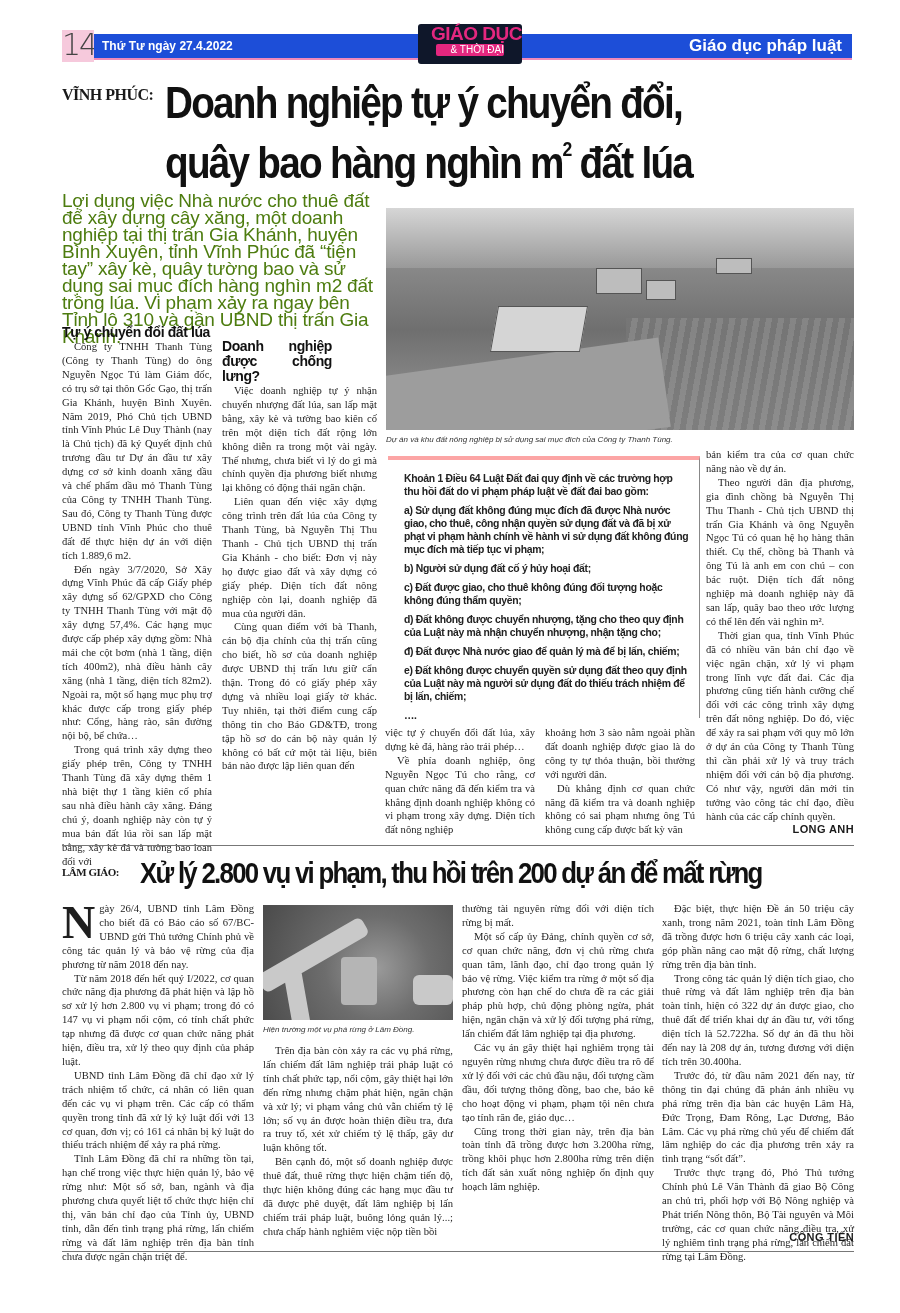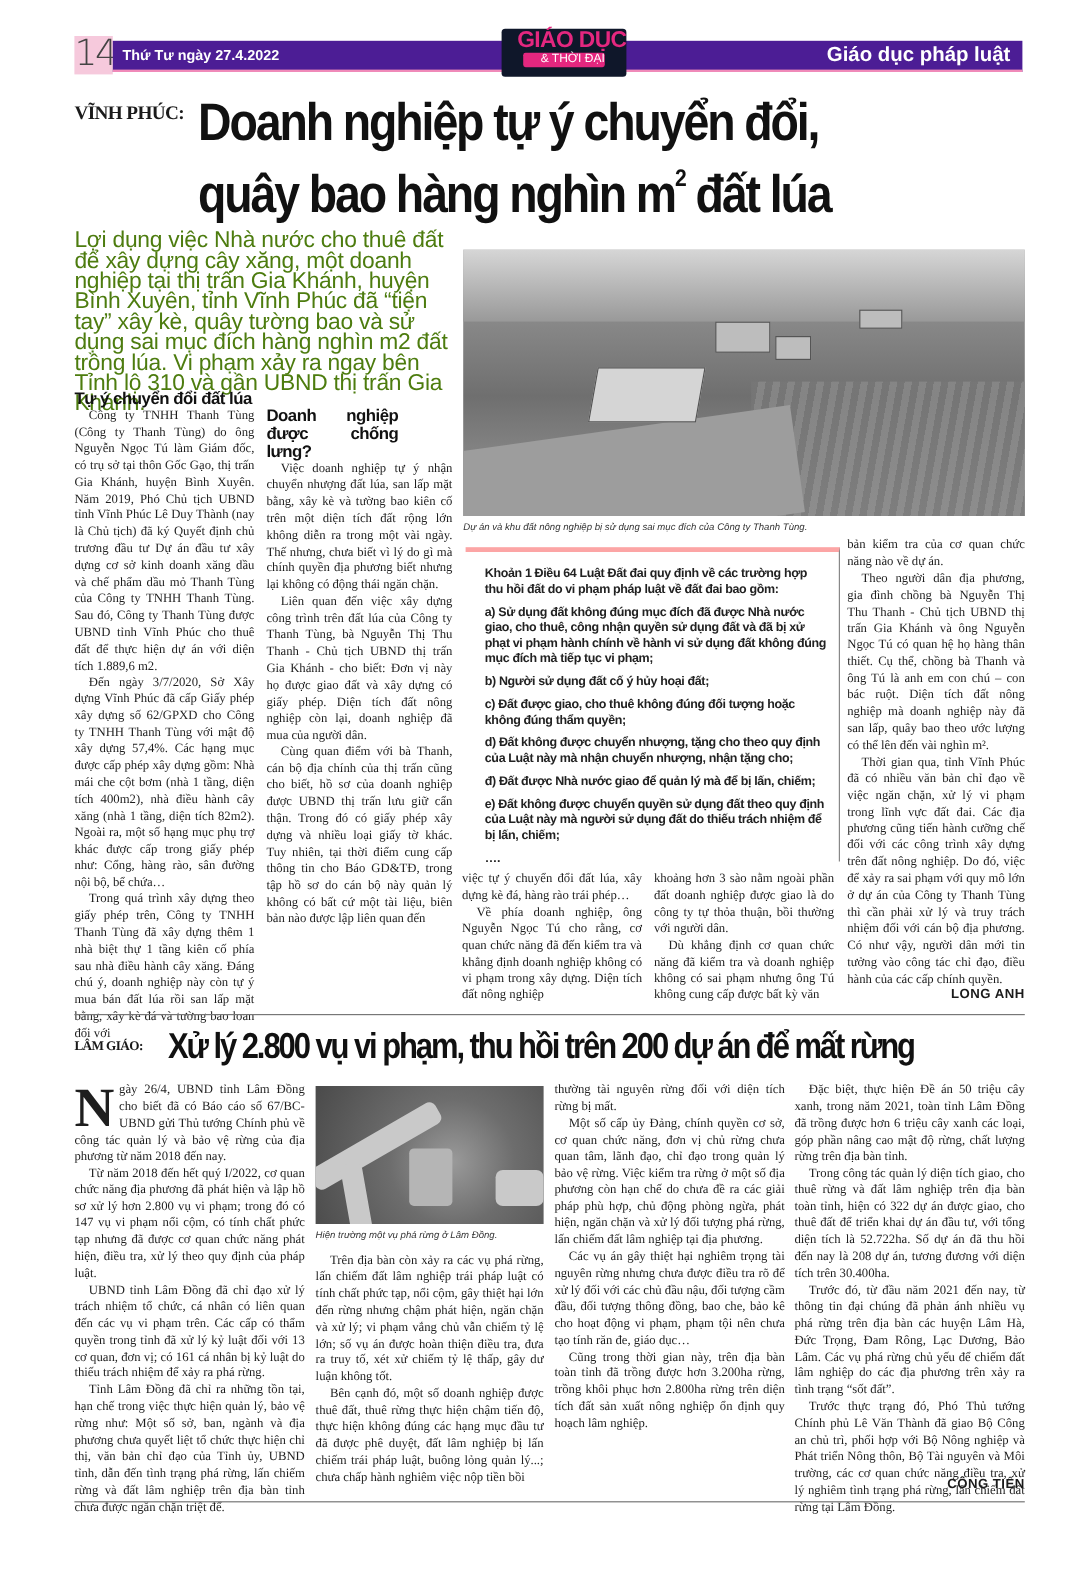--- a/index.html
+++ b/index.html
@@ -3,21 +3,21 @@
 <meta charset="utf-8">
 <style>
   * { box-sizing: border-box; margin: 0; padding: 0; }
   html, body { width: 900px; height: 1313px; background: #fff; overflow: hidden; }
   body { position: relative; font-family: "Liberation Serif", serif; color: #1a1a1a; }
 
   
   .masthead { position: absolute; left: 62px; top: 34px; width: 790px; height: 26px; }
   .page-num { position: absolute; left: 0; top: -4px; width: 32px; height: 32px; background: #f6c9dc;
               font-family: "DejaVu Sans", sans-serif; font-weight: 200; font-size: 30px; line-height: 30px; color: #444; text-align: center; letter-spacing: -2px; }
-  .band { position: absolute; left: 32px; top: 0; width: 758px; height: 26px; background: #4c1d95; border-bottom: 2px solid #f08ab9; }
+  .band { position: absolute; left: 32px; top: 0; width: 758px; height: 26px; background: #1d4ed8; border-bottom: 2px solid #f08ab9; }
   .date { position: absolute; left: 8px; top: 5px; font-family: "Liberation Sans", sans-serif; font-weight: bold; font-size: 12px; color: #fff; }
   .section { position: absolute; right: 10px; top: 2px; font-family: "Liberation Sans", sans-serif; font-weight: bold; font-size: 17px; color: #fff; }
   .logo { position: absolute; left: 356px; top: -10px; width: 104px; height: 40px; background: #0f172a; border-radius: 3px; text-align: right; }
   .logo .l1 { display: block; font-family: "Liberation Sans", sans-serif; font-weight: bold; font-size: 19px; line-height: 20px; color: #e4277f; letter-spacing: -0.5px; }
   .logo .l2 { display: block; font-family: "Liberation Sans", sans-serif; font-size: 10px; line-height: 12px; color: #fff; background: #e4277f; margin: 0 18px; border-radius: 2px; }
 
   
   .kicker { position: absolute; font-family: "Liberation Serif", serif; font-weight: bold; font-size: 16px; letter-spacing: -0.5px; }
   .headline { position: absolute; font-family: "Liberation Sans", sans-serif; font-weight: bold; color: #111; letter-spacing: -2px; transform-origin: left top; }
   .h1 { left: 165px; top: 80px; font-size: 44px; line-height: 46px; transform: scaleX(0.88); white-space: nowrap; }

